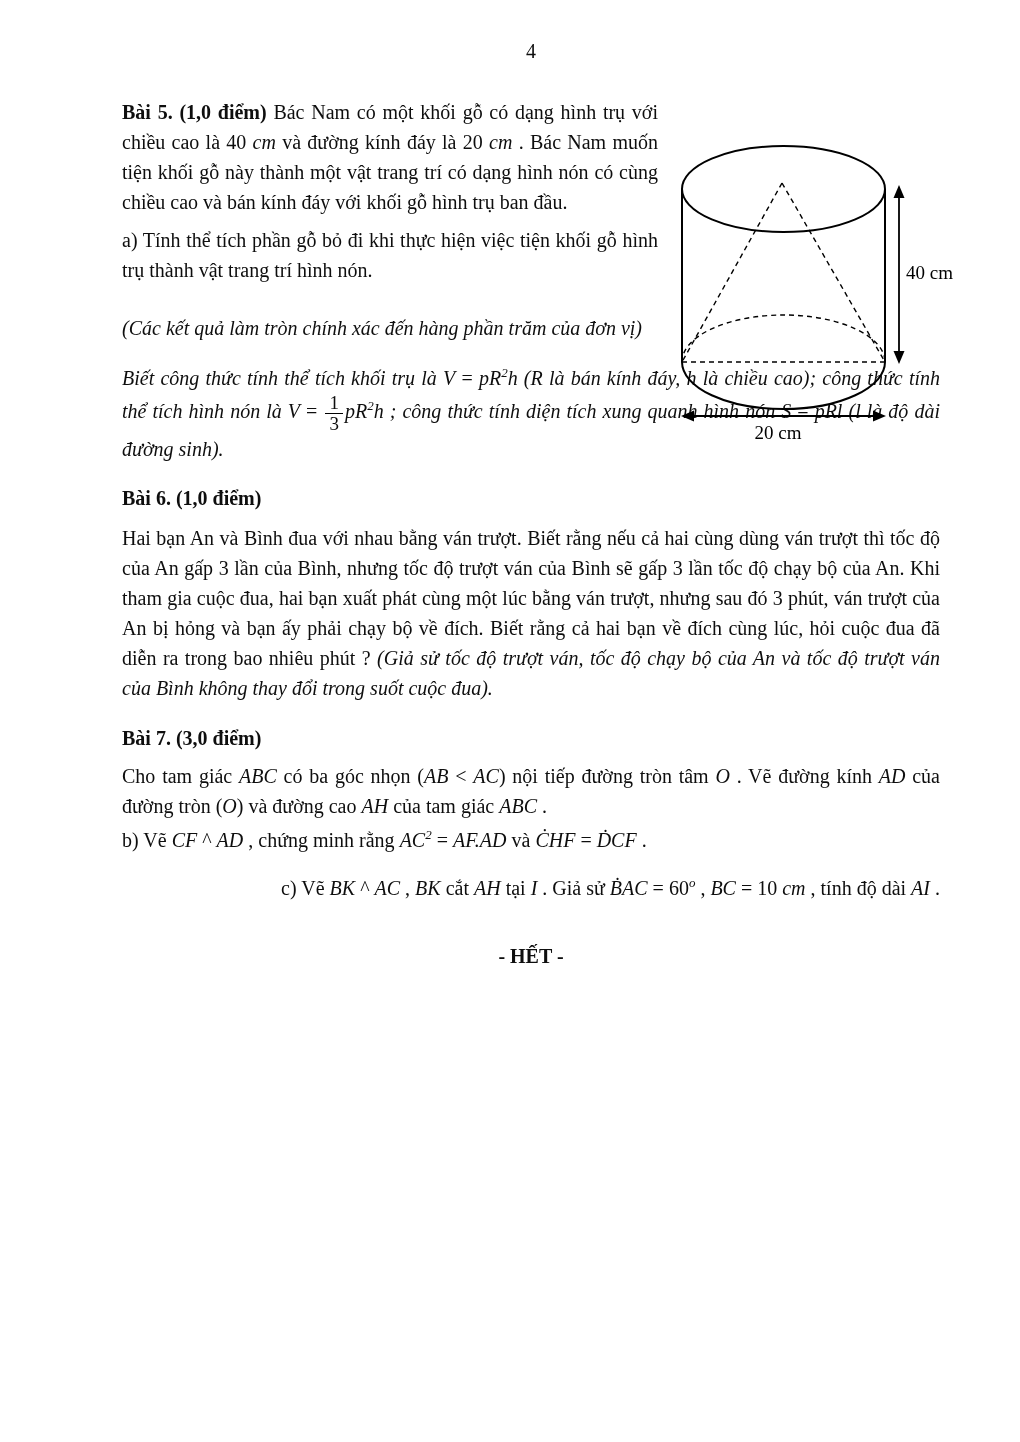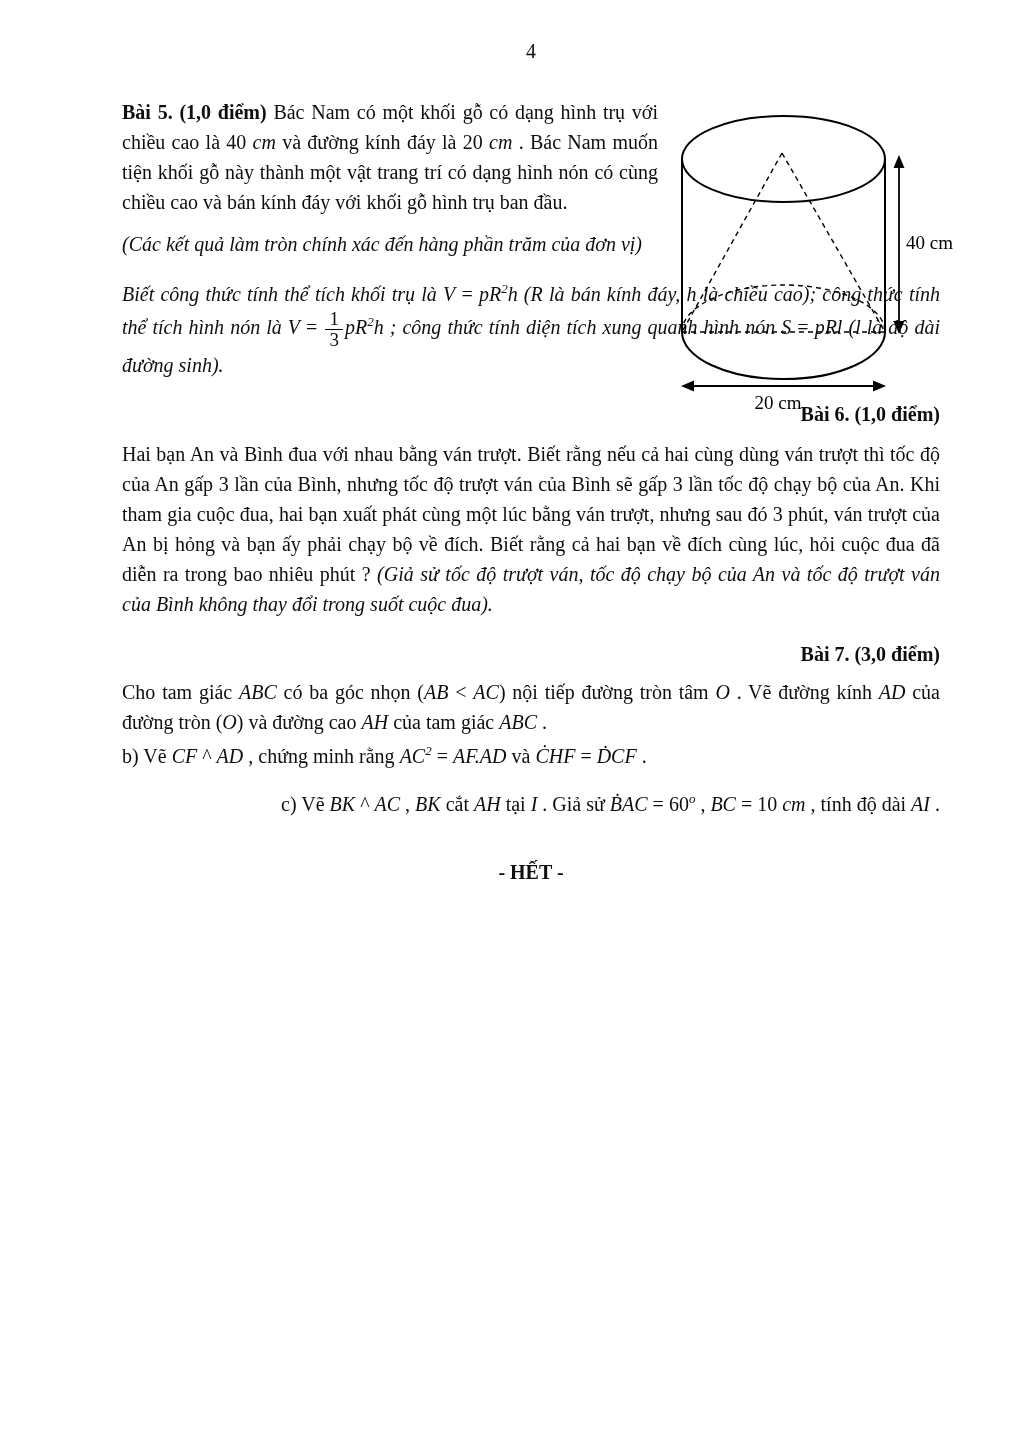--- a/index.html
+++ b/index.html
@@ -20,68 +20,69 @@
     top: 36px;
     width: 818px;
   }
   .page-number { text-align: center; margin: 0; }
   p { margin: 0; }
   .just { text-align: justify; }
   .bai5-col { width: 536px; }
   #p-bai5   { margin-top: 31px; }
   #p-a      { margin-top: 8px; }
   #p-b      { margin-top: 10px; }
-  #p-note   { margin-top: 12px; font-style: italic; }
+  #p-note   { margin-top: 28px; font-style: italic; }
   #p-formula{ margin-top: 20px; }
   #h-bai6   { margin-top: 19px; }
   #p-bai6   { margin-top: 10px; }
   #h-bai7   { margin-top: 20px; }
   #p-bai7   { margin-top: 8px; }
   #p7a      { margin-top: 22px; }
   #p7b      { margin-top: 4px; }
   #p7c      { margin-top: 18px; text-align: right; }
   #footer   { margin-top: 38px; text-align: center; font-weight: bold; }
-  .heading  { font-weight: bold; text-align: right; }
+  .heading  { font-weight: bold; }
   .b   { font-weight: bold; }
   .i   { font-style: italic; }
   .sup { font-size: 0.65em; vertical-align: super; line-height: 0; }
   .frac {
     display: inline-block;
     vertical-align: middle;
     text-align: center;
     line-height: 1.05;
     font-size: 0.95em;
     padding: 0 2px;
     font-style: normal;
   }
   .frac .num { display: block; padding: 0 4px; }
   .frac .den { display: block; padding: 0 4px; border-top: 1.5px solid #000; }
   .figure-wrap {
     position: absolute;
     left: 656px;
-    top: 108px;
+    top: 138px;
     width: 310px;
     height: 310px;
   }
   .fig text {
     font-family: "Liberation Serif", "DejaVu Serif", serif;
     font-size: 19px;
     fill: #000;
   }
 </style>
 </head>
 <body>
 
 <div class="page">
 
   <div class="content">
     <p class="page-number">4</p>
 
     <div class="bai5-col">
       <p id="p-bai5" class="just"><span class="b">Bài 5. (1,0 điểm) </span><span>Bác Nam có một khối gỗ có dạng hình trụ với chiều cao là </span><span>40 </span><span class="i">cm</span><span>  và đường kính đáy là </span><span>20 </span><span class="i">cm</span><span> . Bác Nam muốn tiện khối gỗ này thành một vật trang trí có dạng hình nón có cùng chiều cao và bán kính đáy với khối gỗ hình trụ ban đầu.</span></p>
+      <p id="p-a" class="just"><span>a) Tính thể tích phần gỗ bỏ đi khi thực hiện việc tiện khối gỗ hình trụ thành vật trang trí hình nón.</span></p>
       <p id="p-note" class="just"><span class="i">(Các kết quả làm tròn chính xác đến hàng phần trăm của đơn vị)</span></p>
     </div>
 
     <p id="p-formula" class="just"><span class="i">Biết công thức tính thể tích khối trụ là </span><span class="i">V</span><span> = </span><span class="i">pR</span><span class="i sup">2</span><span class="i">h</span><span class="i"> (</span><span class="i">R</span><span class="i"> là bán kính đáy, </span><span class="i">h</span><span class="i"> là chiều cao); công thức tính thể tích hình nón là </span><span class="i">V</span><span> = </span><span class="frac"><span class="num">1</span><span class="den">3</span></span><span class="i">pR</span><span class="i sup">2</span><span class="i">h</span><span class="i"> ; công thức tính diện tích xung quanh hình nón </span><span class="i">S</span><span> = </span><span class="i">pRl</span><span class="i"> (l là độ dài đường sinh).</span></p>
 
     <p id="h-bai6" class="heading"><span class="b">Bài 6. (1,0 điểm)</span></p>
     <p id="p-bai6" class="just"><span>Hai bạn An và Bình đua với nhau bằng ván trượt. Biết rằng nếu cả hai cùng dùng ván trượt thì tốc độ của An gấp 3 lần của Bình, nhưng tốc độ trượt ván của Bình sẽ gấp 3 lần tốc độ chạy bộ của An. Khi tham gia cuộc đua, hai bạn xuất phát cùng một lúc bằng ván trượt, nhưng sau đó 3 phút, ván trượt của An bị hỏng và bạn ấy phải chạy bộ về đích. Biết rằng cả hai bạn về đích cùng lúc, hỏi cuộc đua đã diễn ra trong bao nhiêu phút ? </span><span class="i">(Giả sử tốc độ trượt ván, tốc độ chạy bộ của An và tốc độ trượt ván của Bình không thay đổi trong suốt cuộc đua).</span></p>
 
     <p id="h-bai7" class="heading"><span class="b">Bài 7. (3,0 điểm)</span></p>
     <p id="p-bai7" class="just"><span>Cho tam giác </span><span class="i">ABC</span><span>  có ba góc nhọn (</span><span class="i">AB</span><span> &lt; </span><span class="i">AC</span><span>)  nội tiếp đường tròn tâm </span><span class="i">O</span><span> . Vẽ đường kính </span><span class="i">AD</span><span>  của đường tròn (</span><span class="i">O</span><span>)  và đường cao </span><span class="i">AH</span><span>  của tam giác </span><span class="i">ABC</span><span> .</span></p>

